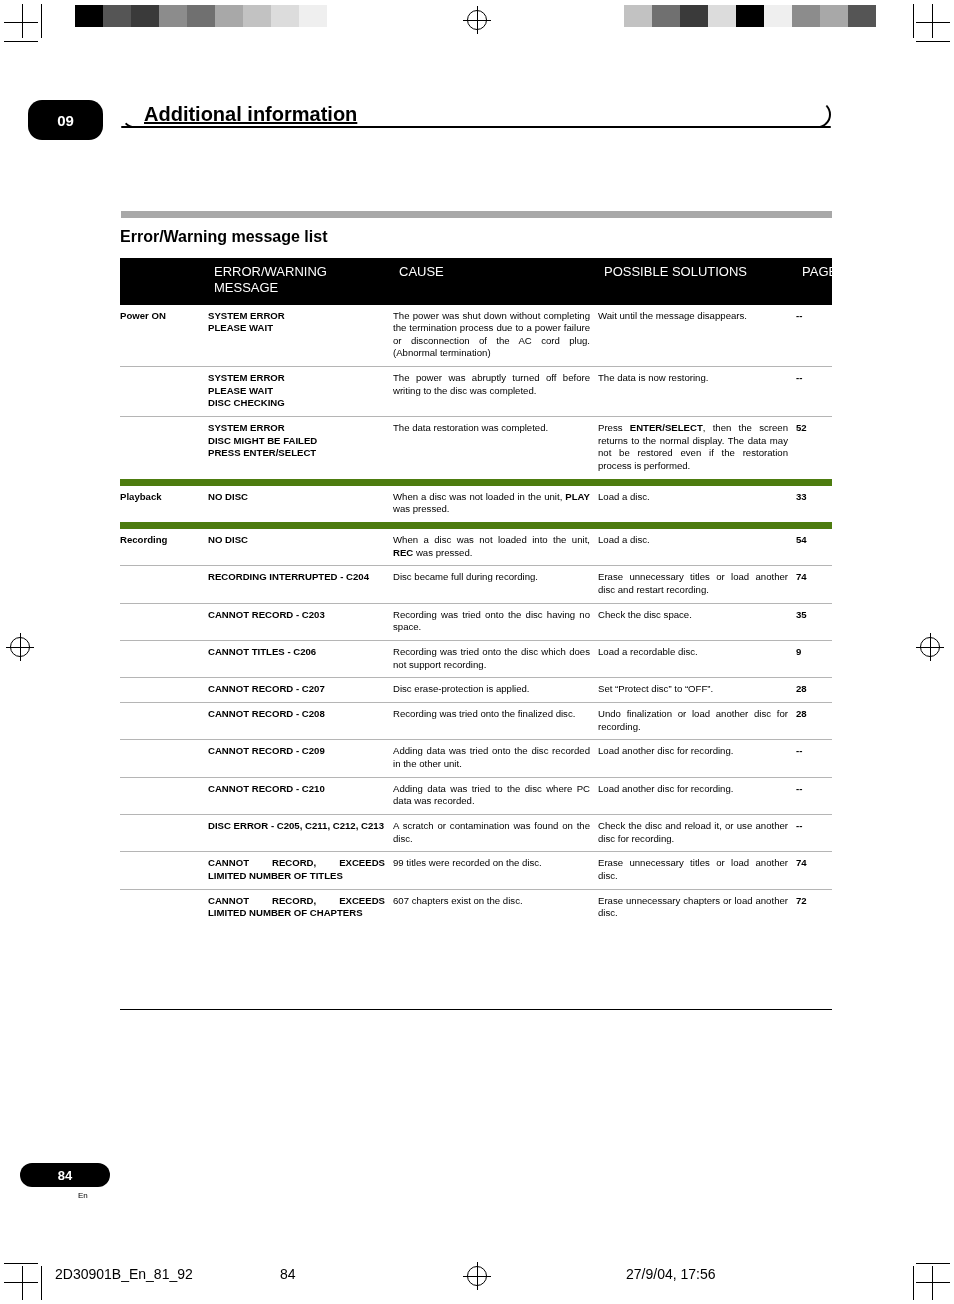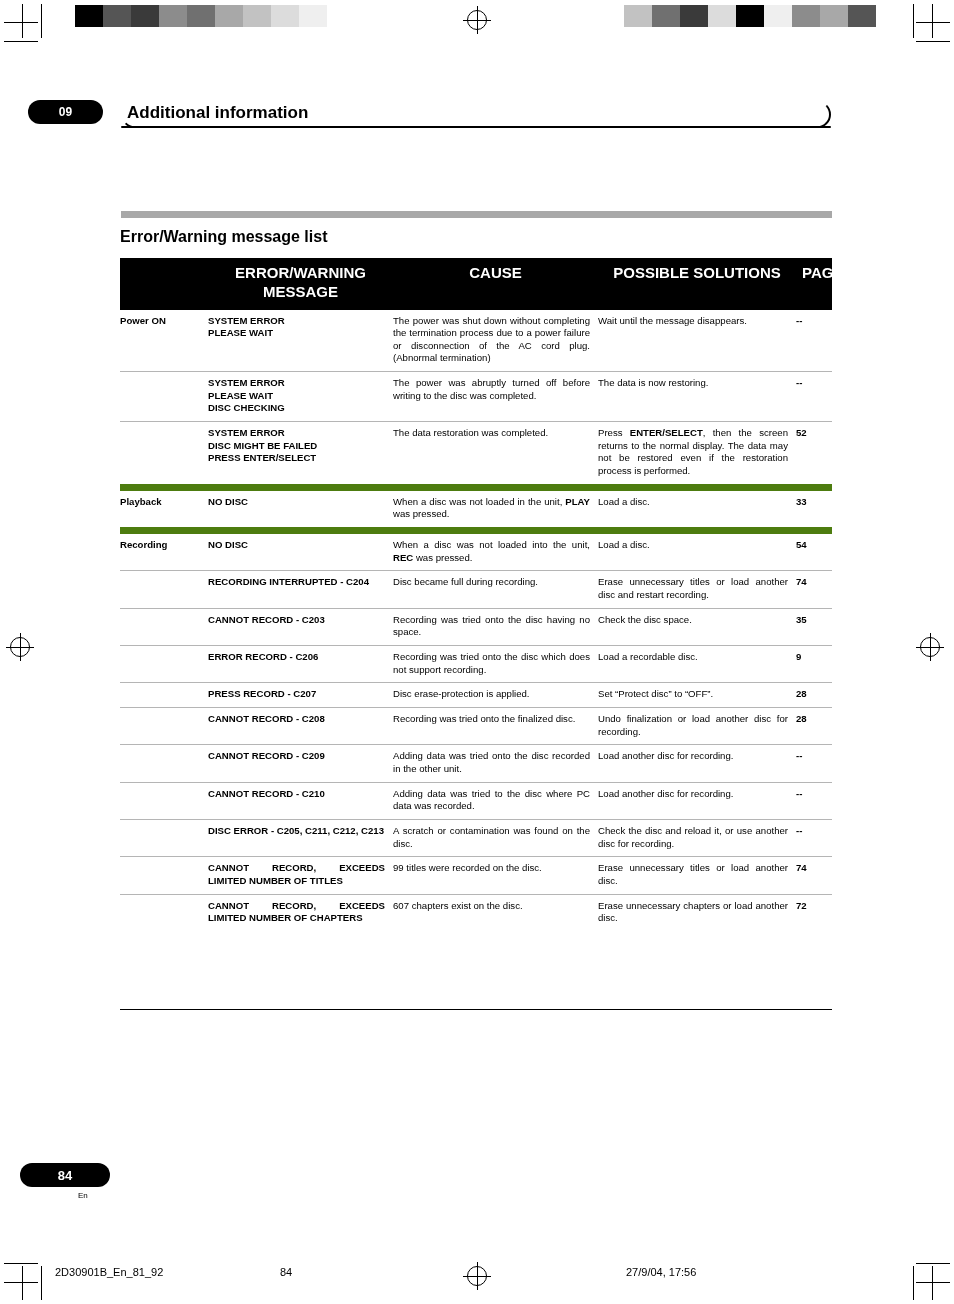--- a/index.html
+++ b/index.html
@@ -47,36 +47,37 @@
     height: 22px;
   }
   .grey-bar div { height: 100%; }
 
   
   .chapter-badge {
     position: absolute;
     left: 28px;
     top: 100px;
     width: 75px;
-    height: 24px;
+    height: 40px;
     background: #000;
     border-radius: 14px;
     color: #fff;
-    font-size: 12px;
+    font-size: 15px;
     font-weight: bold;
     display: flex;
     align-items: center;
     justify-content: center;
   }
   .chapter-title {
     position: absolute;
-    left: 127px;
+    left: 144px;
     top: 103px;
-    font-size: 17px;
-    font-weight: bold;
+    font-size: 20px;
+    font-weight: bold;
+    text-decoration: underline;
   }
   .header-rule {
     position: absolute;
     left: 121px;
     top: 126px;
     width: 710px;
     height: 2px;
     background: #000;
     border-radius: 1px;
   }
@@ -118,23 +119,23 @@
     width: 712px;
   }
   table.errtable {
     border-collapse: collapse;
     width: 712px;
     table-layout: fixed;
   }
   table.errtable th {
     background: #000;
     color: #fff;
-    font-size: 15px;
-    font-weight: bold;
-    text-align: center;
+    font-size: 13px;
+    font-weight: normal;
+    text-align: left;
     padding: 6px 6px 8px 6px;
     vertical-align: top;
     line-height: 1.25;
   }
   table.errtable td {
     font-size: 9.6px;
     vertical-align: top;
     padding: 5px 8px 6px 0;
     line-height: 1.32;
   }
@@ -194,21 +195,21 @@
     justify-content: center;
   }
   .page-lang {
     position: absolute;
     left: 78px;
     top: 1191px;
     font-size: 8px;
   }
   .foot-meta {
     position: absolute;
-    font-size: 11px;
+    font-size: 14px;
     color: #000;
     font-family: "Liberation Sans", sans-serif;
   }
   .foot-rule {
     position: absolute;
     background: #000;
   }
 </style>
 </head>
 <body>
@@ -335,28 +336,28 @@
         </tr>
         <tr class="thin">
           <td class="group"></td>
           <td class="msg">CANNOT RECORD  - C203</td>
           <td class="cause">Recording was tried onto the disc having no space.</td>
           <td class="sol">Check the disc space.</td>
           <td class="page">35</td>
         </tr>
         <tr class="thin">
           <td class="group"></td>
-          <td class="msg">ERROR RECORD  - C206</td>
+          <td class="msg">CANNOT TITLES  - C206</td>
           <td class="cause">Recording was tried onto the disc which does not support recording.</td>
           <td class="sol">Load a recordable disc.</td>
           <td class="page">9</td>
         </tr>
         <tr class="thin">
           <td class="group"></td>
-          <td class="msg">PRESS RECORD  - C207</td>
+          <td class="msg">CANNOT RECORD  - C207</td>
           <td class="cause">Disc erase-protection is applied.</td>
           <td class="sol">Set “Protect disc”  to “OFF”.</td>
           <td class="page">28</td>
         </tr>
         <tr class="thin">
           <td class="group"></td>
           <td class="msg">CANNOT RECORD  - C208</td>
           <td class="cause">Recording was tried onto the finalized disc.</td>
           <td class="sol">Undo finalization or load another disc for recording.</td>
           <td class="page">28</td>

